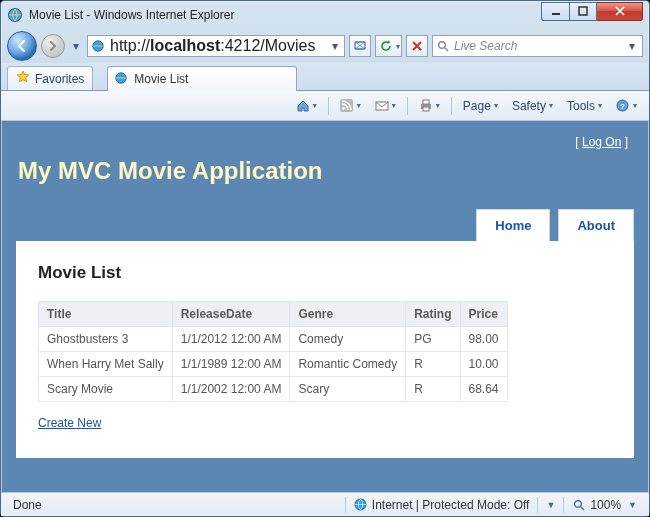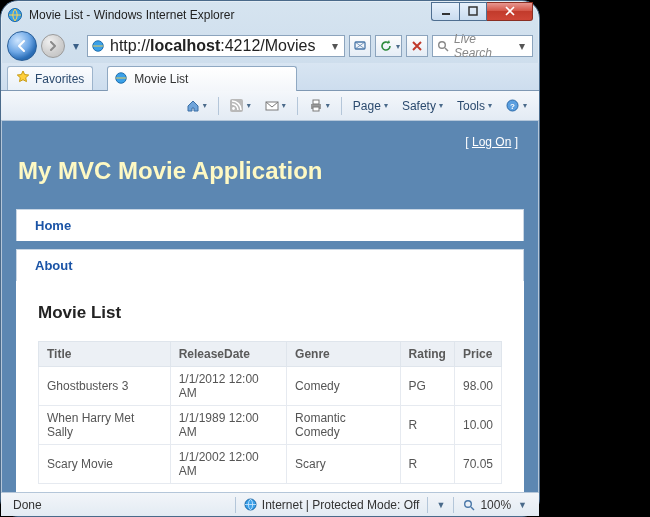--- a/index.html
+++ b/index.html
@@ -5,25 +5,25 @@
   * { box-sizing: border-box; margin: 0; padding: 0; }
   body {
     font-family: "Segoe UI", Tahoma, sans-serif;
     font-size: 12px;
     background: #000;
     width: 650px;
     height: 517px;
     overflow: hidden;
   }
   .window {
-    width: 540px;
+    width: 650px;
     height: 517px;
     background: linear-gradient(#d6e4f0, #bcd0e5 40%, #aec5dd);
     border: 1px solid #4a6a8a;
-    border-radius: 18px;
+    border-radius: 4px;
     display: flex;
     flex-direction: column;
     position: relative;
     box-shadow: inset 0 0 0 1px rgba(255,255,255,0.35);
   }
   
   .titlebar {
     height: 28px;
     display: flex;
     align-items: center;
@@ -162,21 +162,21 @@
   .logon {
     text-align:right; color:#fff; font-size:12px; padding:4px 6px 8px;
   }
   .logon a { color:#fff; text-decoration:underline;text-align:right; }
   .app-title {
     color:#fef9c3; font-size:24px; font-weight:700;
     font-family: Arial, sans-serif;
     margin: 0 0 24px 2px;
   }
   .menu {
-    display:flex; justify-content:flex-end; gap:8px; margin-bottom:0;flex-direction:column;
+    display:flex; justify-content:flex-end; gap:8px; margin-bottom:0;
   }
   .menu a {
     background:#fff; border:1px solid #c9d6e4;
     padding:8px 18px; color:#1b54a6; font-weight:700;
     font-size:13px; text-decoration:none;
     border-bottom:none;
   }
   .content-box {
     background:#fff; padding:22px 22px 28px;
   }
@@ -415,21 +415,21 @@
               <td>1/1/1989 12:00 AM</td>
               <td>Romantic Comedy</td>
               <td>R</td>
               <td>10.00</td>
             </tr>
             <tr>
               <td>Scary Movie</td>
               <td>1/1/2002 12:00 AM</td>
               <td>Scary</td>
               <td>R</td>
-              <td>70.05</td>
+              <td>68.64</td>
             </tr>
           </tbody>
         </table>
         <a href="#" class="create-link">Create New</a>
       </div>
     </div>
   </div>
 
   <div class="statusbar">
     <div class="cell flex">Done</div>

